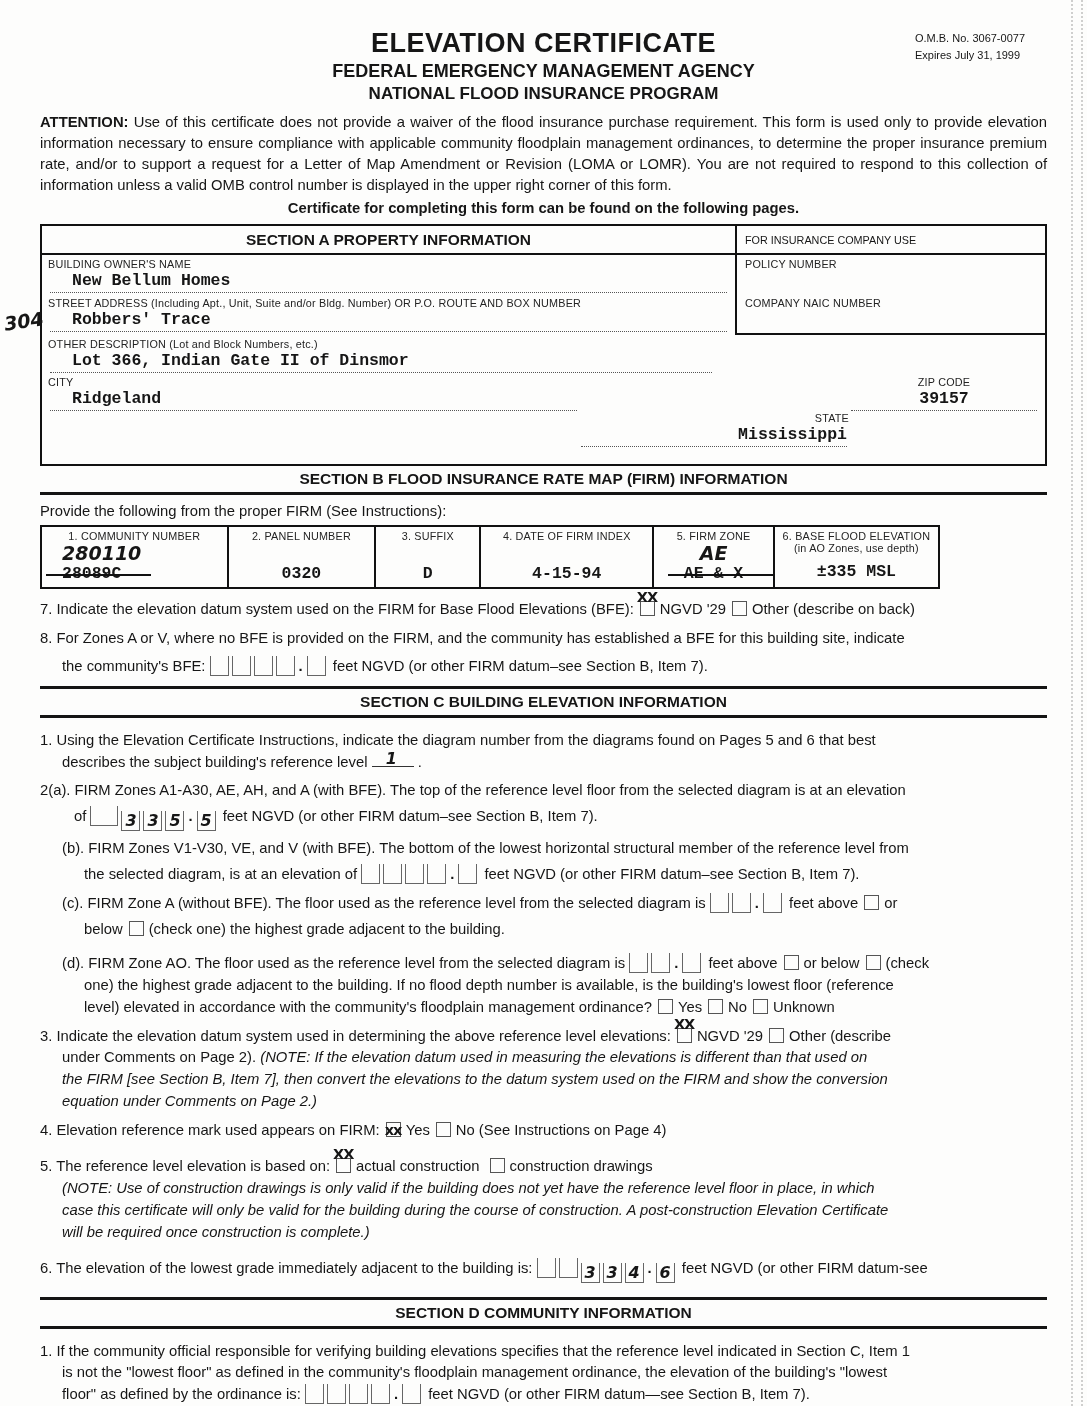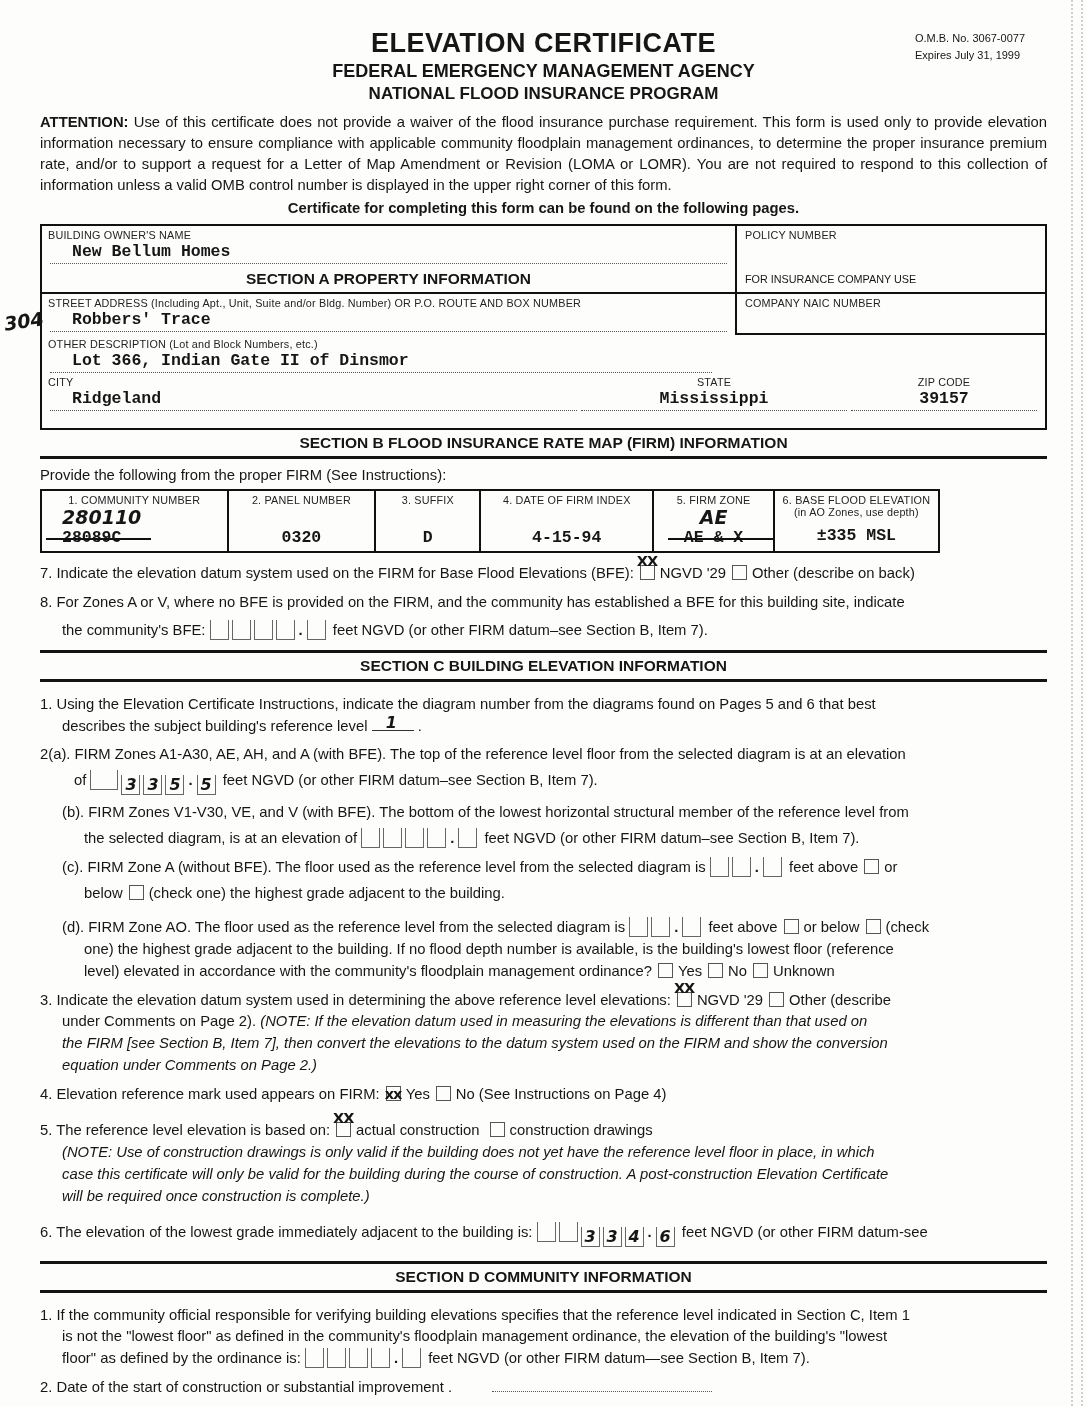--- a/index.html
+++ b/index.html
@@ -26,21 +26,21 @@
   .seca .lcell{flex:1;padding:3px 6px 0 6px;position:relative;}
   .seca .rcell{width:292px;border-left:2.4px solid #111;padding:3px 8px 0 8px;}
   .seca .hdr{border-bottom:2.4px solid #111;}
   .seca .hdr .lcell{text-align:center;font-weight:bold;font-size:15.5px;padding:5px 0 4px 0;}
   .seca .hdr .rcell{font-size:10.8px;padding-top:8px;}
   .seca .val{padding:1px 0 2px 22px;}
   .seca .vline{border-bottom:1.6px dotted #555;margin:0 2px;}
   .seca .rend{border-bottom:2.4px solid #111;}
   .cityrow{display:flex;}
   .citycell{flex:1;}
-  .statecell{width:270px;text-align:center;}
+  .statecell{width:270px;text-align:right;margin-top:36px;}
   .zipcell{width:190px;text-align:center;}
   .addr-hw{position:absolute;left:-38px;top:16px;font-size:19px;transform:rotate(-8deg);}
   
   .secbar{text-align:center;font-weight:bold;font-size:15.5px;padding:4px 0;}
   .rule{border-top:3px solid #141414;}
   
   .provide{font-size:14.8px;margin:8px 0 6px 0;}
   .btable{display:flex;border:2.6px solid #111;width:896px;margin-left:0;}
   .bcol{border-right:2.2px solid #111;text-align:center;padding:3px 2px 4px 2px;}
   .bcol:last-child{border-right:none;}
@@ -81,33 +81,33 @@
 
   <div class="content">
     <div class="title">ELEVATION CERTIFICATE</div>
     <div class="agency">FEDERAL EMERGENCY MANAGEMENT AGENCY</div>
     <div class="program">NATIONAL FLOOD INSURANCE PROGRAM</div>
 
     <p class="attention"><b>ATTENTION:</b> <span>Use of this certificate does not provide a waiver of the flood insurance purchase requirement. This form is used only to provide elevation information necessary to ensure compliance with applicable community floodplain management ordinances, to determine the proper insurance premium rate, and/or to support a request for a Letter of Map Amendment or Revision (LOMA or LOMR). You are not required to respond to this collection of information unless a valid OMB control number is displayed in the upper right corner of this form.</span></p>
     <div class="instructions">Certificate for completing this form can be found on the following pages.</div>
 
     <div class="seca">
+      <div class="row hdr">
+        <div class="lcell">SECTION A   PROPERTY INFORMATION</div>
+        <div class="rcell">FOR INSURANCE COMPANY USE</div>
+      </div>
       <div class="row">
         <div class="lcell">
           <div class="lbl">BUILDING OWNER'S NAME</div>
           <div class="val vline"><span class="tw">New Bellum Homes</span></div>
         </div>
         <div class="rcell">
             <div class="lbl">POLICY NUMBER</div>
             <div style="height:24px;"></div>
           </div>
-      </div>
-      <div class="row hdr">
-        <div class="lcell">SECTION A   PROPERTY INFORMATION</div>
-        <div class="rcell">FOR INSURANCE COMPANY USE</div>
       </div>
       <div class="row">
         <div class="lcell">
           <span class="addr-hw hw">304</span>
           <div class="lbl">STREET ADDRESS (Including Apt., Unit, Suite and/or Bldg. Number) OR P.O. ROUTE AND BOX NUMBER</div>
           <div class="val vline"><span class="tw">Robbers' Trace</span></div>
         </div>
         <div class="rcell rend">
             <div class="lbl">COMPANY NAIC NUMBER</div>
             <div style="height:24px;"></div>

